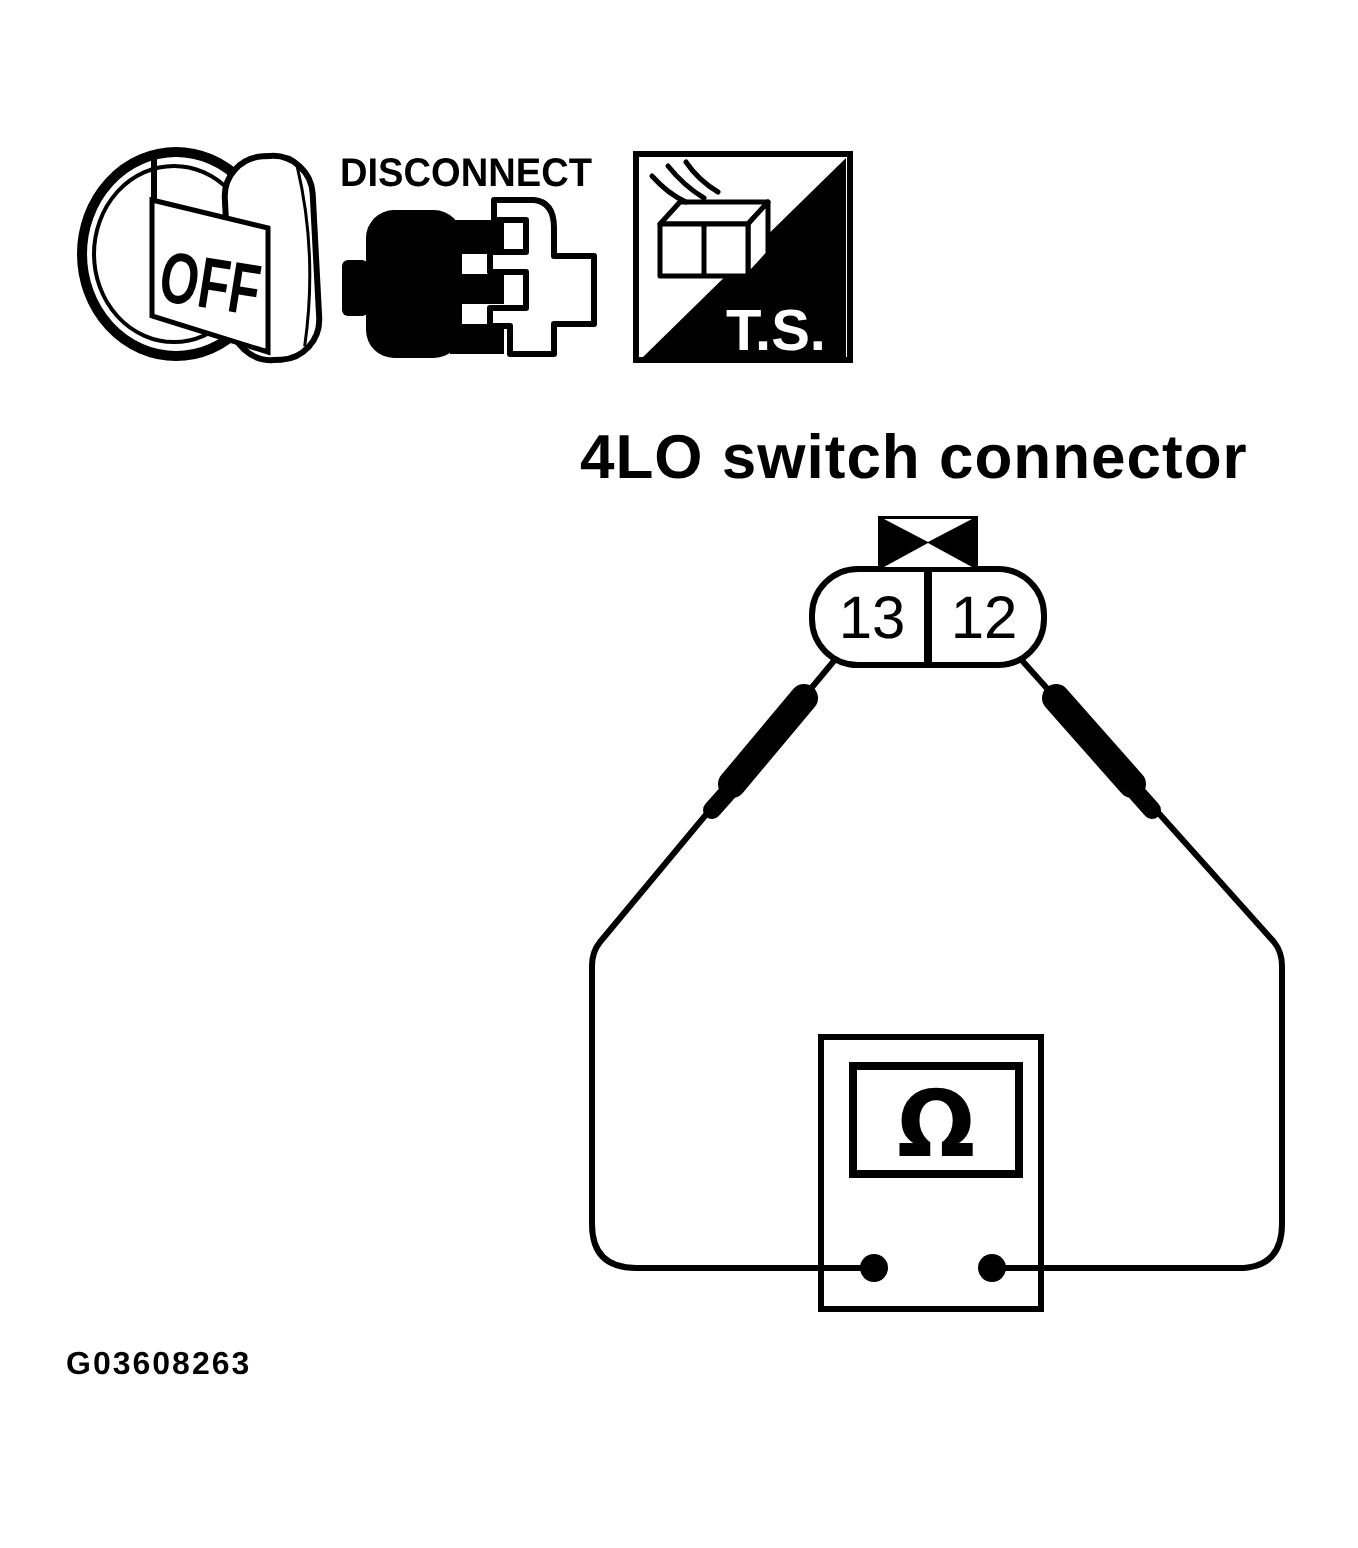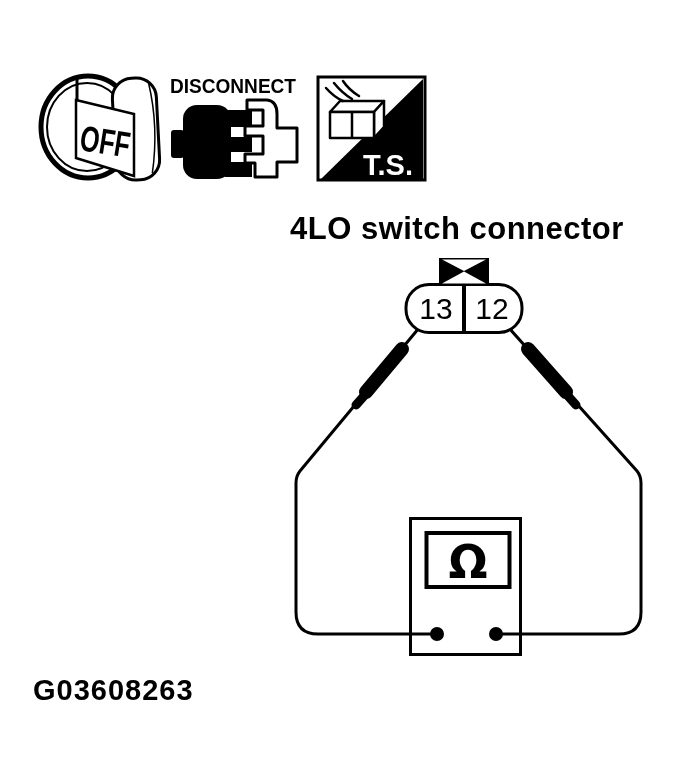--- a/index.html
+++ b/index.html
@@ -13,21 +13,21 @@
   }
   .abs{position:absolute;}
   #diagram-title{
     left:290px;top:211px;
     font-size:31px;font-weight:bold;letter-spacing:.5px;
     white-space:nowrap;
     text-align:center;
   }
   #figure-id{
     left:33px;top:674px;
-    font-size:29px;font-weight:bold;letter-spacing:1px;
+    font-size:16px;font-weight:bold;letter-spacing:1px;
     white-space:nowrap;
   }
   svg{display:block;}
   svg text{font-family:"Liberation Sans",sans-serif;}
   .omega{font-family:"DejaVu Sans",sans-serif;}
 </style>
 </head>
 <body>
 
 <div id="canvas">

